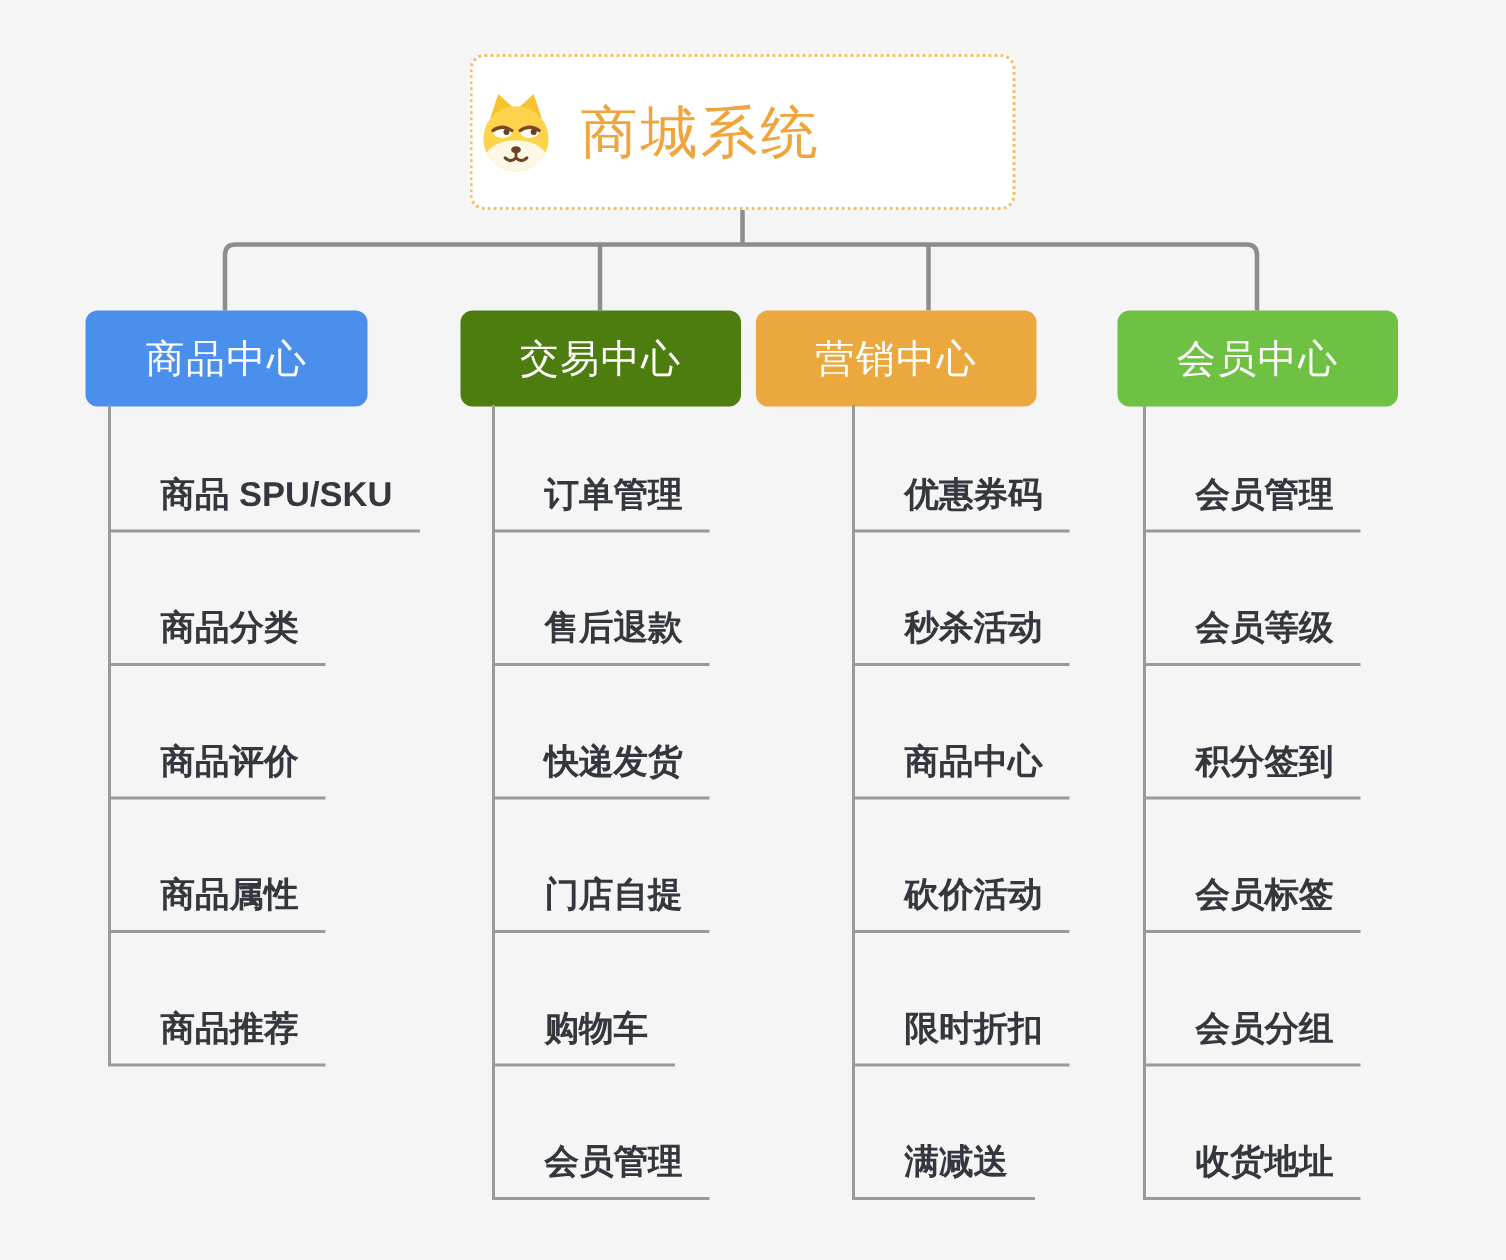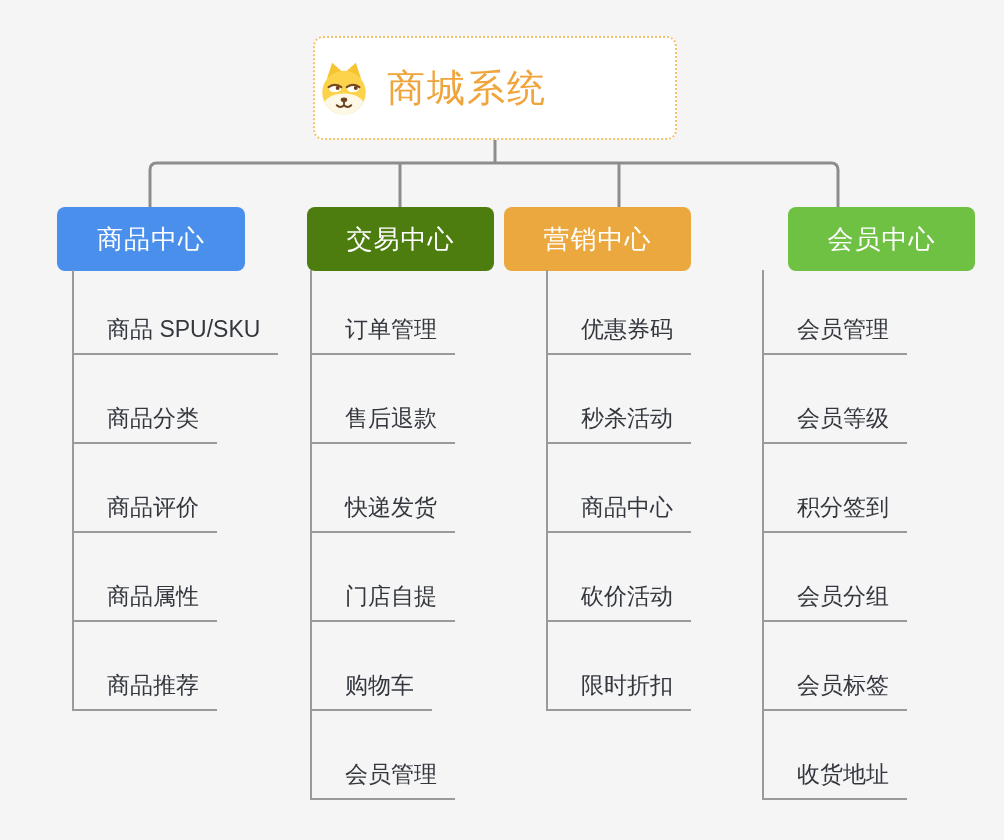--- a/index.html
+++ b/index.html
@@ -33,24 +33,25 @@
   }
   .branch-0{left:57px;width:188px;}
   .branch-1{left:307px;width:187px;}
   .branch-2{left:504px;width:187px;}
   .branch-3{left:745px;width:187px;}
 
   
   .col{
     position:absolute;top:270px;
     border-left:2px solid #9a9a9a;
+    font-weight:bold;
   }
   .col-0{left:72px;}
-  .col-1{left:310px;text-align:center;}
-  .col-2{left:546px;}
+  .col-1{left:328px;text-align:center;}
+  .col-2{left:568px;}
   .col-3{left:762px;}
   .leaf{
     height:89px;box-sizing:border-box;
     display:flex;align-items:flex-end;
     width:max-content;
     border-bottom:2px solid #9a9a9a;
     padding:0 18px 8px 33px;
     font-size:23px;color:#34383e;
   }
   .leaf:first-child{height:85px;}
@@ -93,21 +94,21 @@
 
   <div class="branch branch-0" style="background-color: rgb(74, 143, 236);">
     <span>商品中心</span>
   </div>
   <div class="branch branch-1" style="background-color: #4d7c0f;">
     <span>交易中心</span>
   </div>
   <div class="branch branch-2" style="background-color: rgb(234, 168, 62);">
     <span>营销中心</span>
   </div>
-  <div class="branch branch-3" style="background-color: rgb(111, 193, 67); margin-left: 43px;">
+  <div class="branch branch-3" style="background-color: rgb(111, 193, 67);">
     <span>会员中心</span>
   </div>
 
   <div class="col col-0">
     <div class="leaf">商品 SPU/SKU</div>
     <div class="leaf">商品分类</div>
     <div class="leaf">商品评价</div>
     <div class="leaf">商品属性</div>
     <div class="leaf">商品推荐</div>
   </div>
@@ -120,24 +121,25 @@
     <div class="leaf">购物车</div>
     <div class="leaf">会员管理</div>
   </div>
 
   <div class="col col-2">
     <div class="leaf">优惠券码</div>
     <div class="leaf">秒杀活动</div>
     <div class="leaf">商品中心</div>
     <div class="leaf">砍价活动</div>
     <div class="leaf">限时折扣</div>
+    <div class="leaf">满减送</div>
   </div>
 
   <div class="col col-3">
     <div class="leaf">会员管理</div>
     <div class="leaf">会员等级</div>
     <div class="leaf">积分签到</div>
+    <div class="leaf">会员标签</div>
     <div class="leaf">会员分组</div>
-    <div class="leaf">会员标签</div>
     <div class="leaf">收货地址</div>
   </div>
 
 </div>
 
 </body></html>

